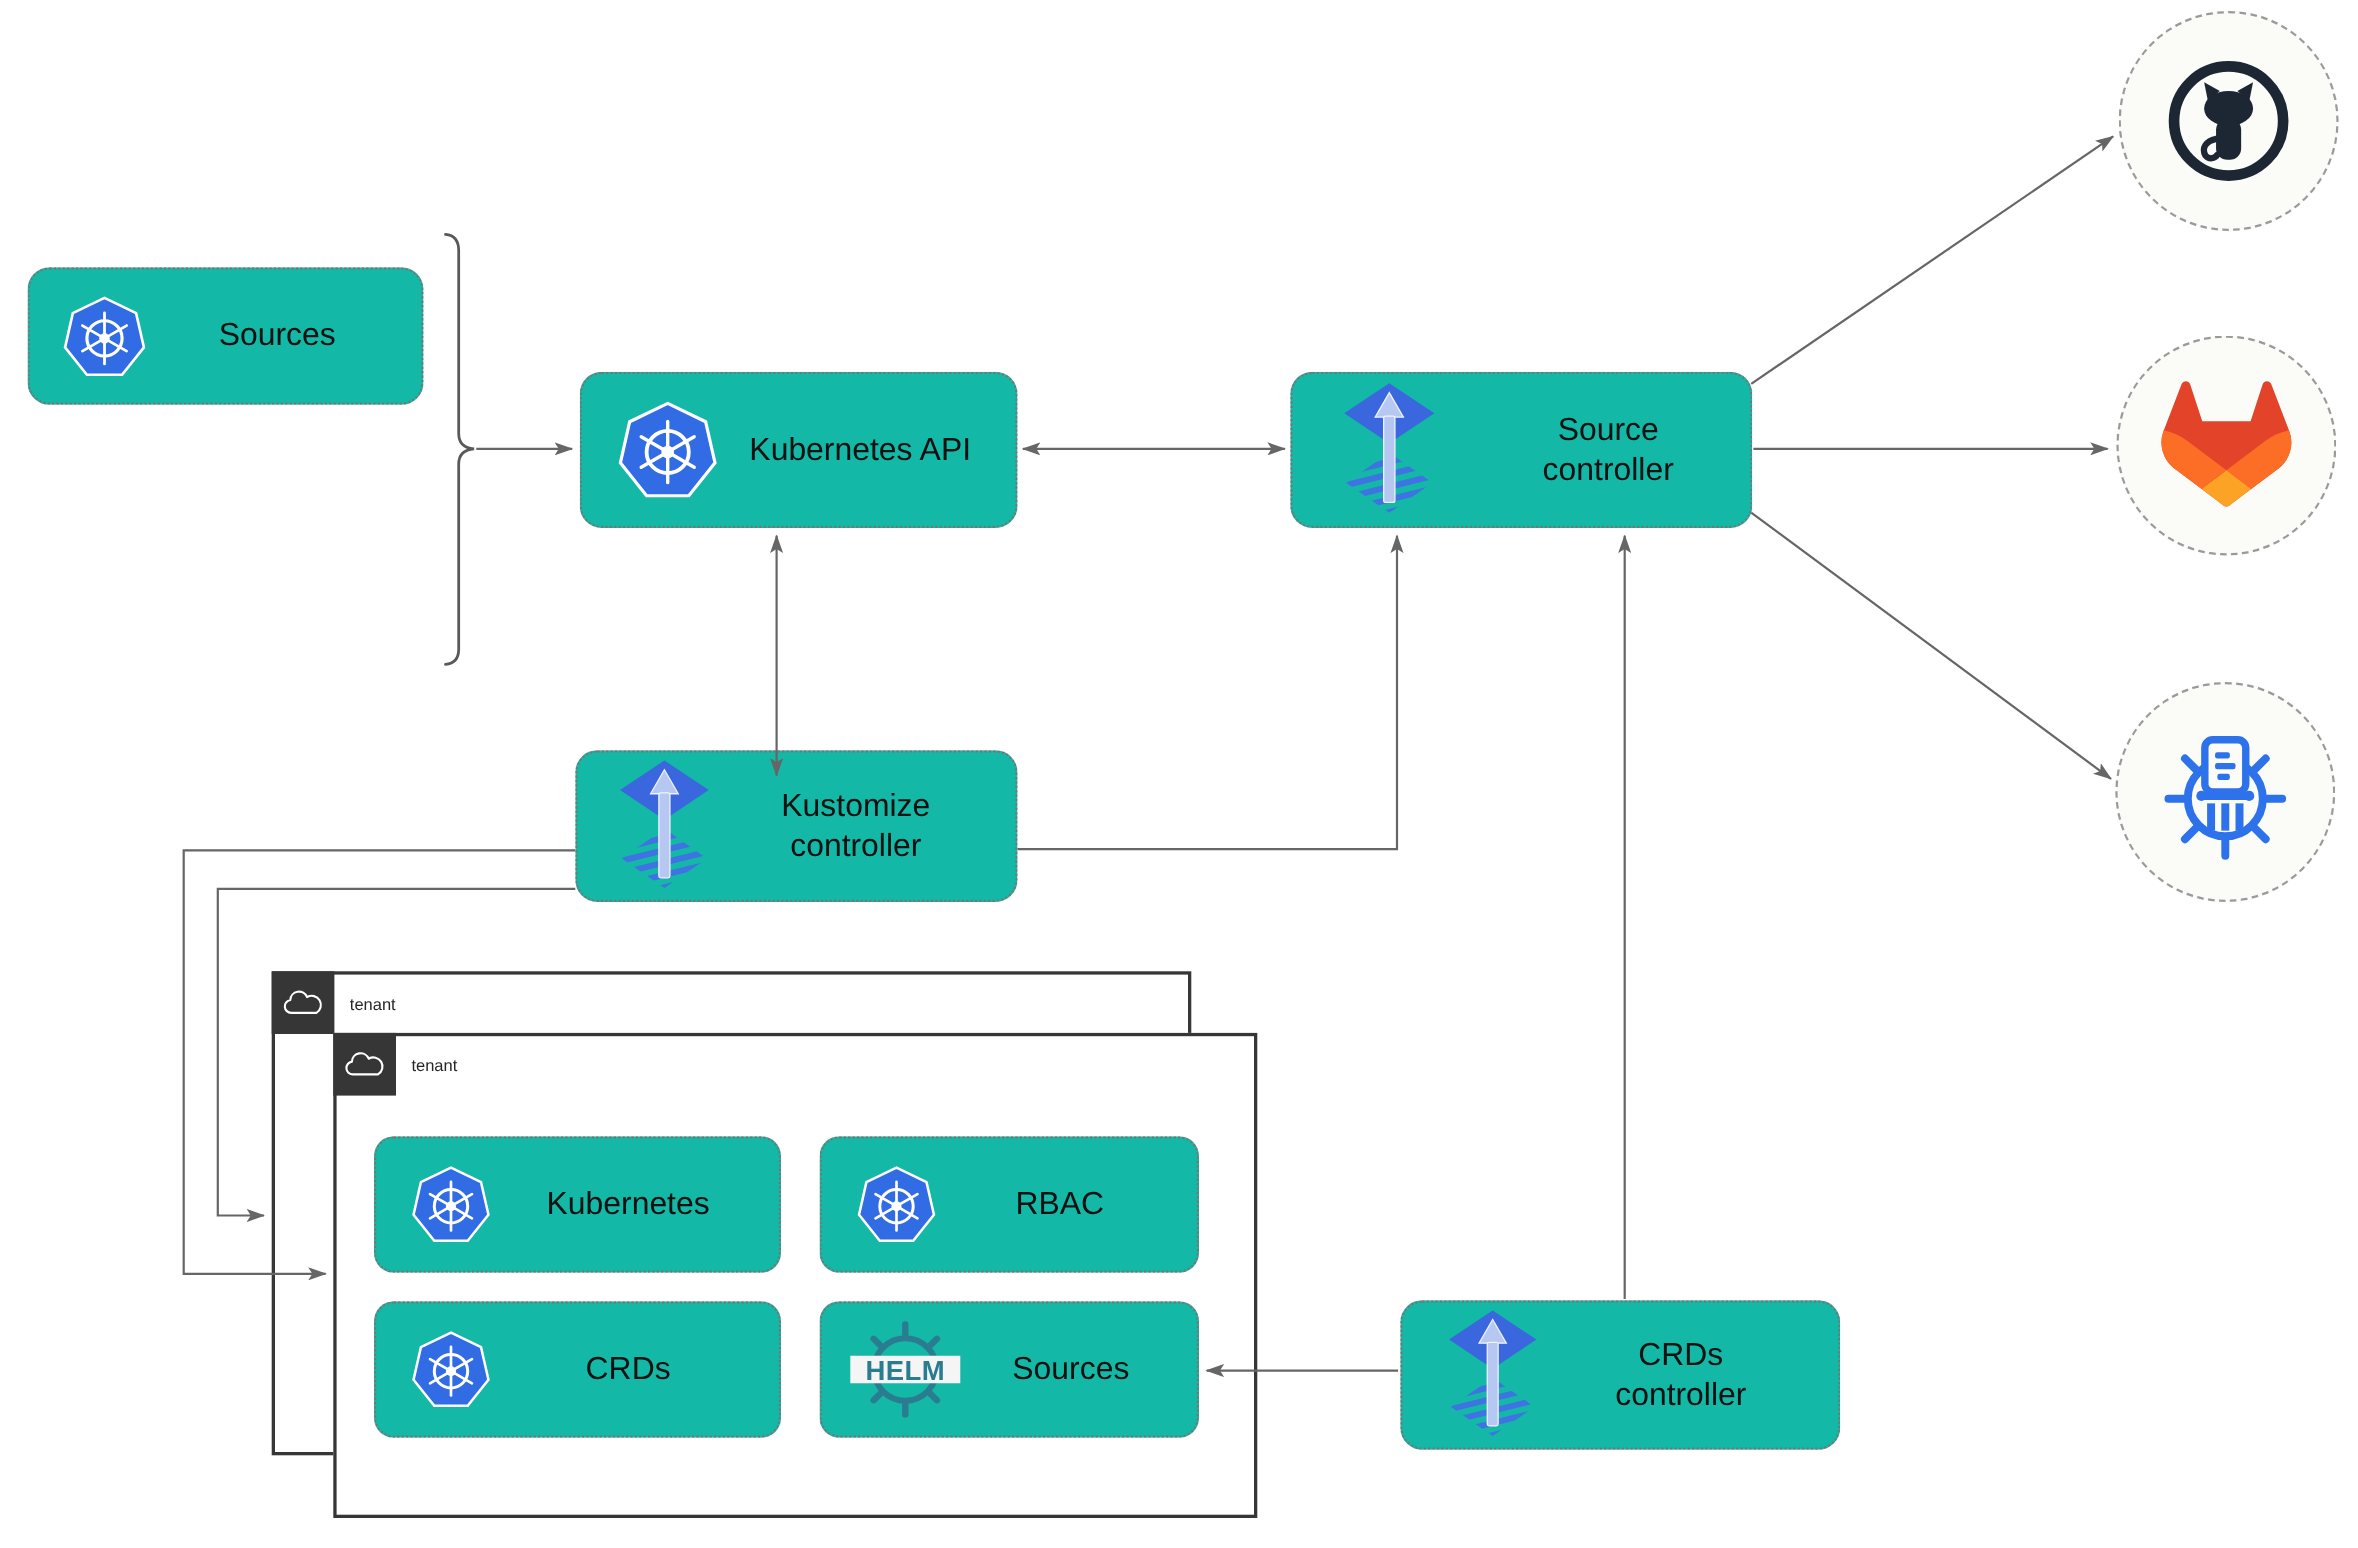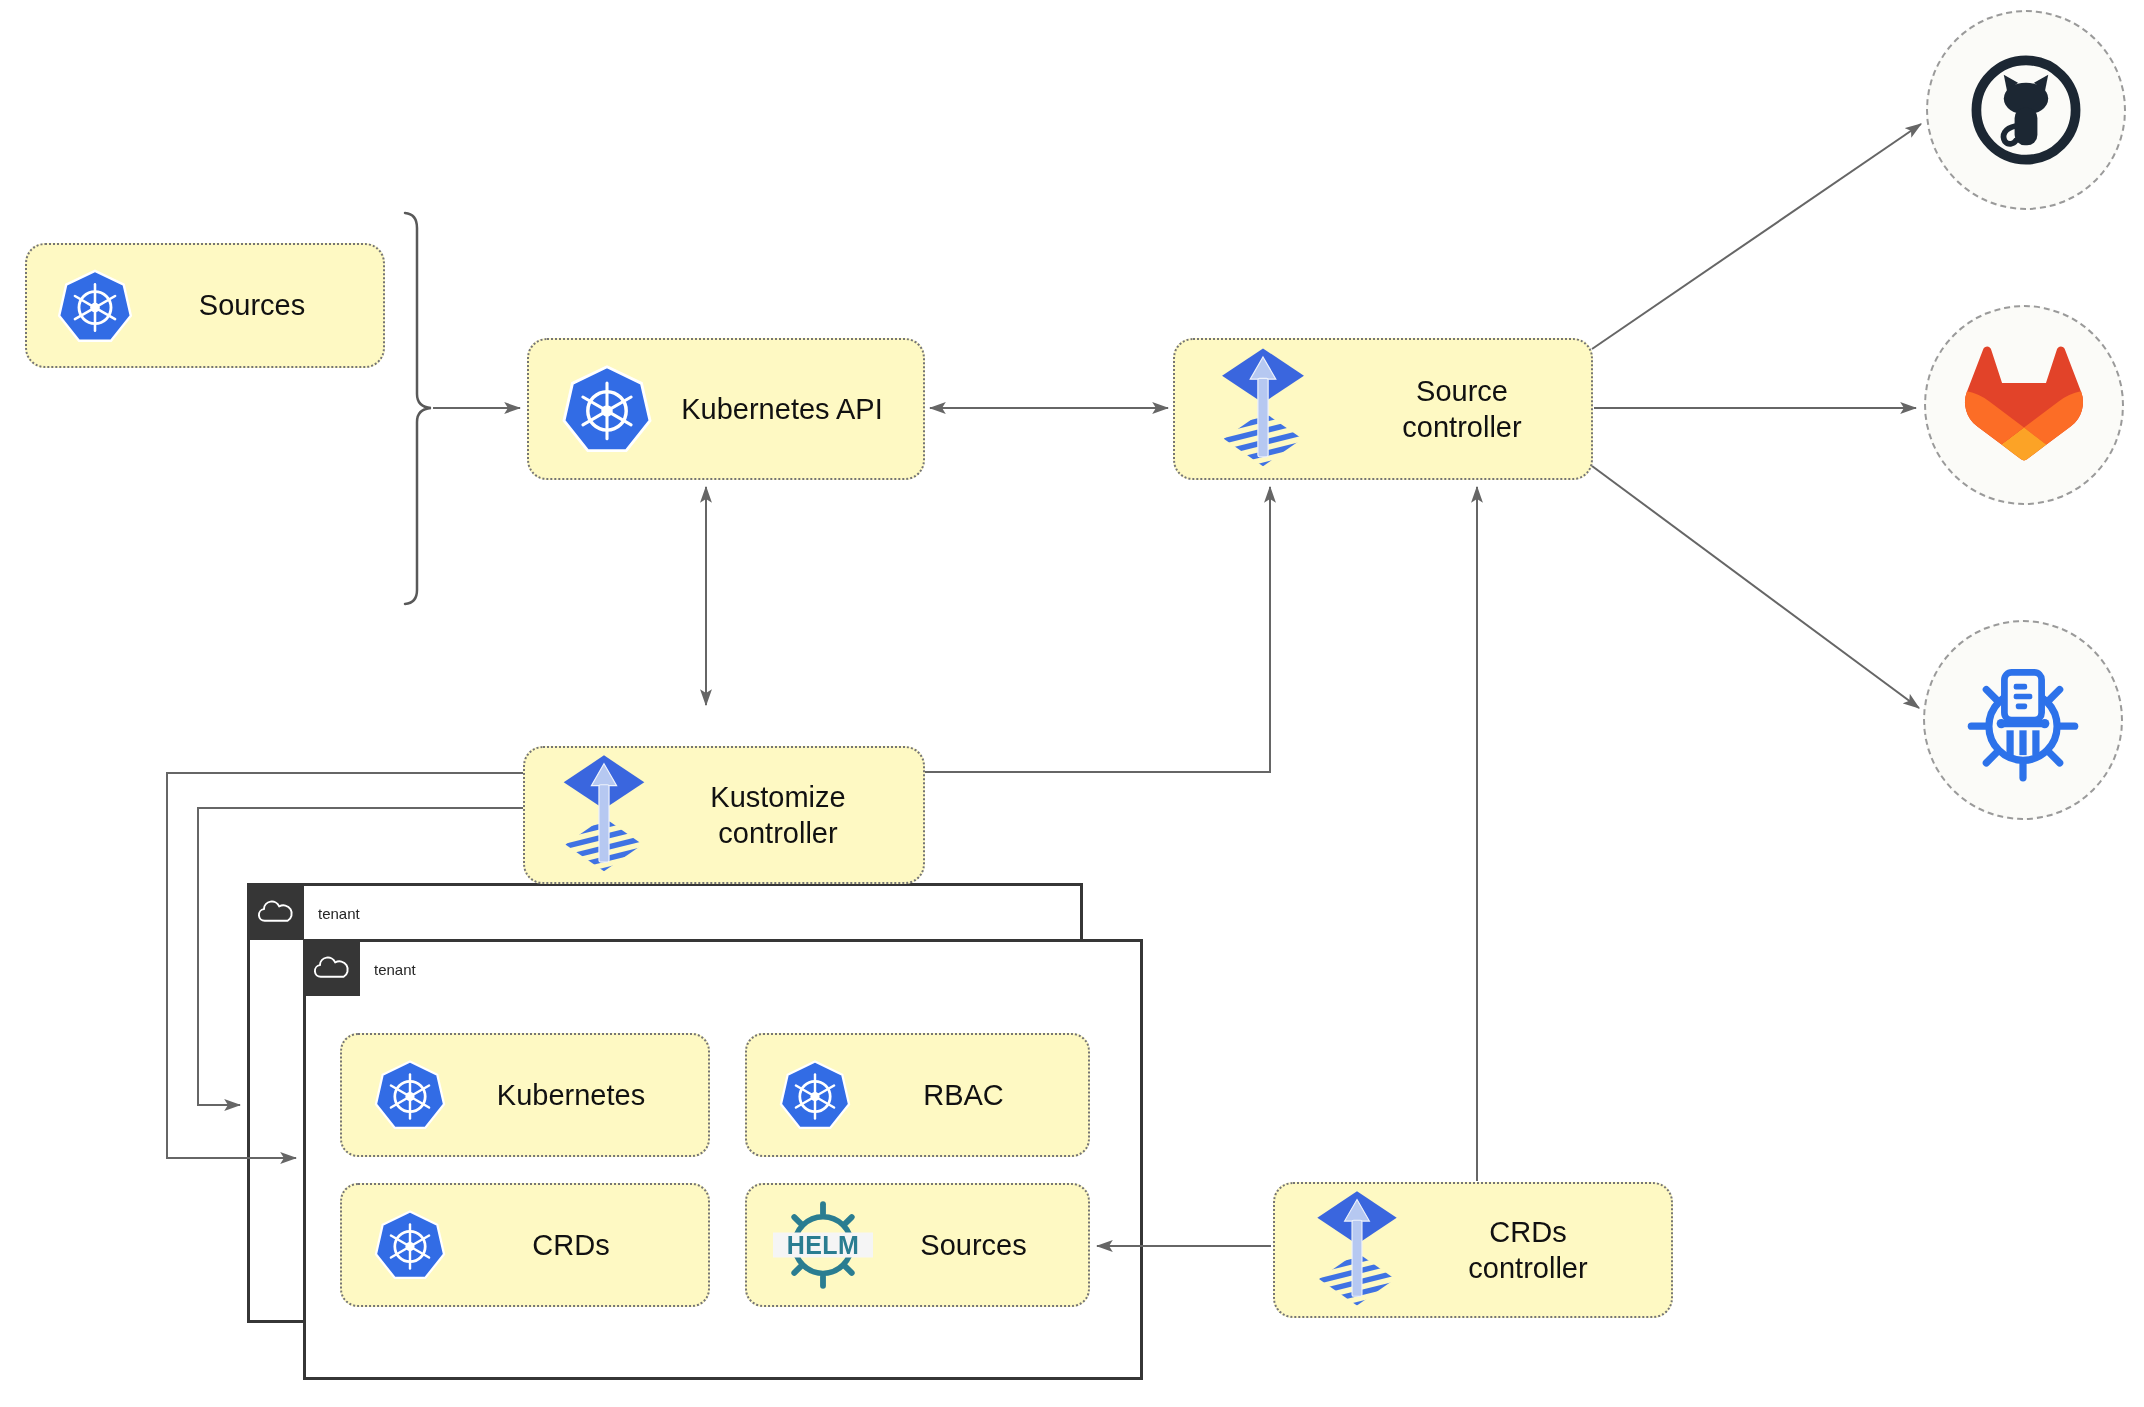--- a/index.html
+++ b/index.html
@@ -1,18 +1,18 @@
 <!DOCTYPE html>
 <html><head>
 <meta charset="utf-8">
 <style>
   html,body{margin:0;padding:0;background:#ffffff;}
   #stage{position:relative;width:2144px;height:1407px;background:#ffffff;overflow:hidden;
          font-family:"Liberation Sans", sans-serif;color:#141414;}
-  .node{position:absolute;display:flex;align-items:center;background:#fef9c3;
+  .node{position:absolute;display:flex;align-items:center;background:#14b8a6;
         border:2px dotted #757575;border-radius:20px;box-sizing:border-box;z-index:4;}
   .node .icon-wrap{flex:0 0 auto;display:flex;align-items:center;justify-content:flex-start;}
   .node .lbl{flex:1 1 auto;text-align:center;font-size:29px;line-height:1.25;color:#111;padding-right:14px;}
   .node .lbl.two-line{display:flex;justify-content:center;}
   .node .lbl.two-line span{display:inline-block;max-width:180px;}
   .tenant{position:absolute;background:#ffffff;border:3px solid #363636;box-sizing:border-box;}
   .tenant-back{z-index:2;}
   .tenant-front{z-index:3;}
   .tenant-head{position:absolute;left:-3px;top:-3px;width:57px;height:57px;background:#363636;
                display:flex;align-items:center;justify-content:center;}
@@ -141,21 +141,21 @@
           <polygon points="50,14 65,40 35,40"></polygon>
           <rect x="44" y="39" width="12" height="92" rx="2"></rect>
         </g>
       </svg>
     </div>
     <div class="lbl two-line">
       <span>Source controller</span>
     </div>
   </div>
 
-  <div class="node" style="left:523px;top:746px;width:402px;height:138px;">
+  <div class="node" style="left:523px;top:682px;width:402px;height:138px;">
     <div class="icon-wrap" style="margin-left:36px;">
       <svg width="86" height="126" viewBox="0 0 100 150">
         <defs>
           <clipPath id="fxclip2">
               <polygon points="50,78 96,110 50,142 4,110"></polygon>
             </clipPath>
         </defs>
         <g clip-path="url(#fxclip2)">
           <g transform="rotate(-14 50 110)" fill="#3f72e3">
             <rect x="-30" y="72" width="160" height="6.5"></rect>

